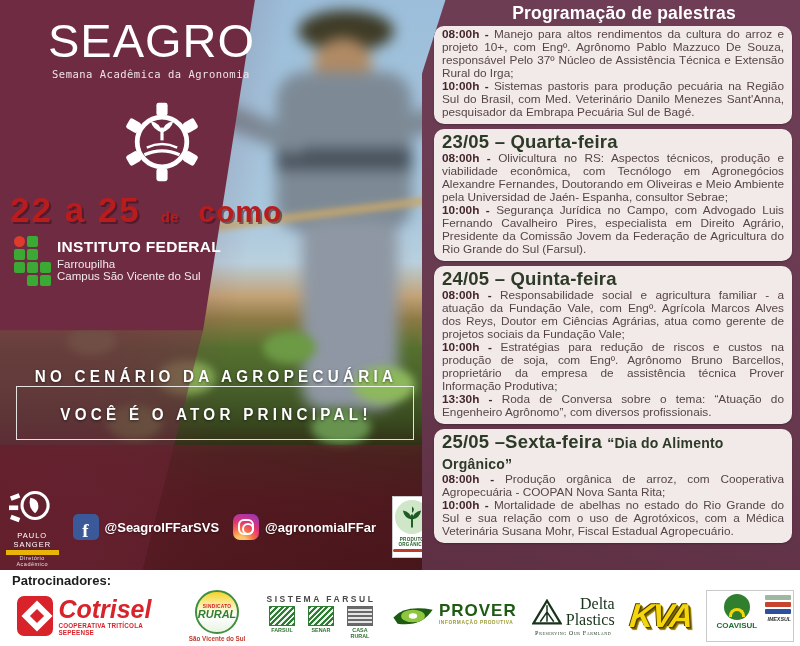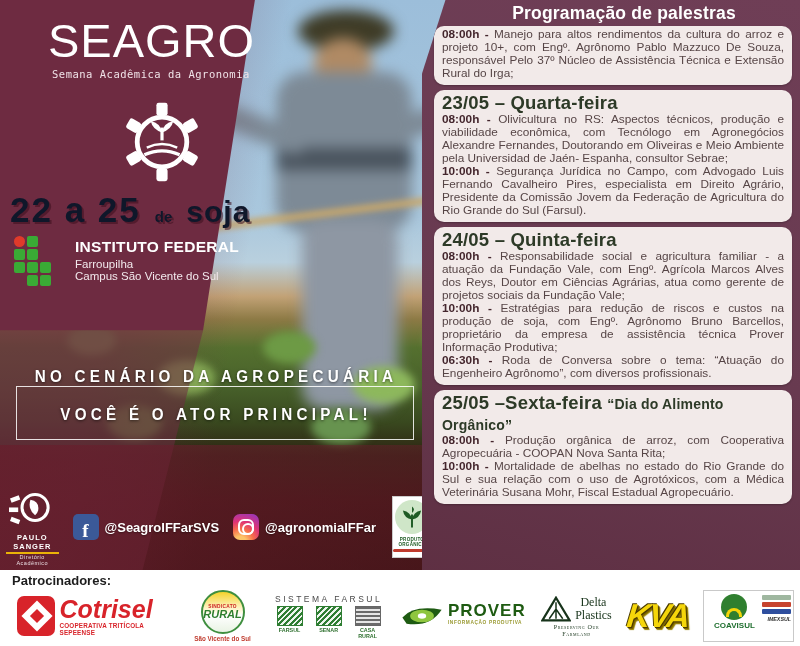--- a/index.html
+++ b/index.html
@@ -39,43 +39,43 @@
            background:linear-gradient(100deg, rgba(110,43,65,.35) 0 30%, rgba(110,43,65,0) 55%); }
 
   
   .seagro { position:absolute; left:24px; top:22px; color:#fff; }
   .seagro .ed   { font-size:37px; font-weight:700; line-height:1; display:block; margin-left:2px; }
   .seagro .nm   { font-size:47px; font-weight:400; letter-spacing:1px; line-height:.82; display:block; margin-left:24px;text-align:right; }
   .seagro .sub  { display:block; margin:7px 0 0 28px; font-family:"DejaVu Sans Mono", monospace; font-size:10.5px; color:#f0e3e8; letter-spacing:.5px; }
 
   .emblem { position:absolute; left:122px; top:102px; }
 
-  .dates { position:absolute; left:10px; top:190px; color:#0f172a; display:flex; align-items:baseline; gap:14px;
+  .dates { position:absolute; left:10px; top:190px; color:#b91c1c; display:flex; align-items:baseline; gap:20px;
            text-shadow:2px 2px 0 rgba(60,15,30,.55); white-space:nowrap;justify-content:space-between; }
   .dates .rng { font-size:35px; font-weight:700; letter-spacing:2px; }
   .dates .de  { font-size:15px; font-weight:600; }
   .dates .mo  { font-size:30px; font-weight:700; letter-spacing:1px; }
 
-  .institute { position:absolute; left:14px; top:234px; display:flex; gap:24px; align-items:flex-start; color:#fff; }
+  .institute { position:absolute; left:14px; top:234px; display:flex; gap:6px; align-items:flex-start; color:#fff; }
   .if-grid { display:grid; grid-template-columns:repeat(3,11px); grid-auto-rows:11px; gap:2px; margin-top:2px; }
   .if-grid .g { background:#3aaa35; border-radius:2px; }
   .if-grid .r { background:#e03a2a; border-radius:50%; }
   .if-grid .e { visibility:hidden; }
   .institute .nm { font-size:15.5px; font-weight:800; letter-spacing:.3px; margin-top:4px; }
   .institute .l2 { font-size:11.5px; color:#f2e8ec; margin-top:2px; }
   .institute .l3 { font-size:11.5px; color:#f2e8ec; }
 
   .tagline { position:absolute; left:0; top:358px; width:432px; text-align:center; color:#fff; }
   .tagline .bx { position:absolute; left:16px; top:28px; width:398px; height:54px; border:1px solid rgba(255,255,255,.85); }
   .tagline .t1, .tagline .t2 { position:relative; font-weight:700; font-size:16px; letter-spacing:4.5px;
       text-shadow:0 1px 3px rgba(0,0,0,.55); line-height:38px; transform:scaleX(.95); }
 
   .social { position:absolute; left:6px; top:490px; width:426px; height:74px; display:flex; align-items:center; }
   .ps { width:104px; text-align:center; color:#fff; }
-  .ps .nm { font-size:7.5px; font-weight:700; letter-spacing:1px; border-bottom:2px solid #eab308; display:inline-block; padding-bottom:1px; }
+  .ps .nm { font-size:7.5px; font-weight:400; letter-spacing:1px; border-bottom:5px solid #eab308; display:inline-block; padding-bottom:1px; }
   .ps .sb { font-size:5.5px; color:#e9dce2; letter-spacing:.5px; }
   .handle { color:#fff; font-weight:700; font-size:13px; margin-left:6px; text-shadow:0 1px 2px rgba(0,0,0,.4); }
   .fb-ic { width:26px; height:26px; border-radius:5px; background:#3b5998; color:#fff; font-weight:800; font-size:19px;
            display:flex; align-items:flex-end; justify-content:center; line-height:1; font-family:"Liberation Serif",serif; }
   .ig-ic { position:relative; width:26px; height:26px; border-radius:7px;
            background:radial-gradient(circle at 28% 110%, #fdc468 0 18%, #f76d4b 40%, #df3475 62%, #9b36b7 92%); }
   .ig-ic::before { content:""; position:absolute; inset:5px; border:2px solid #fff; border-radius:6px; }
   .ig-ic::after  { content:""; position:absolute; left:9px; top:9px; width:8px; height:8px; border:2px solid #fff; border-radius:50%; }
   .grp { display:flex; align-items:center; margin-left:14px; }
   .org { width:54px; height:62px; background:#fff; border:1px solid #ccc; margin-left:16px; text-align:center; padding-top:3px; }
@@ -108,36 +108,36 @@
 
   .sr { width:72px; text-align:center; }
   .sr-circle { width:44px; height:44px; margin:0 auto; border-radius:50%; border:2px solid #3f8f3f;
      background:linear-gradient(180deg,#f5d32b 0%, #fdf3c4 40%, #ffffff 58%, #e9f3e4 100%);
      display:flex; flex-direction:column; align-items:center; justify-content:center; }
   .sr .s1 { font-size:4.8px; font-weight:800; color:#cc2222; letter-spacing:.3px; }
   .sr .s2 { font-size:11px; font-weight:800; font-style:italic; color:#2f7f2f; line-height:1; }
   .sr .s3 { font-size:6.3px; font-weight:800; color:#c03b2e; margin-top:1px; }
 
   .fsys { width:122px; text-align:center; }
-  .fsys .ttl { font-size:8.5px; font-weight:400; color:#4a4a4a; letter-spacing:2.5px; }
+  .fsys .ttl { font-size:8.5px; font-weight:700; color:#4a4a4a; letter-spacing:2.5px; }
   .fs-row { display:flex; justify-content:center; gap:5px; margin-top:2px; }
   .fs-box { width:34px; }
   .fs-sq { width:26px; height:20px; margin:0 auto; border:1px solid #2e7d32;
            background:repeating-linear-gradient(135deg,#2e7d32 0 2px,#eef5ee 2px 4px); }
   .fs-sq.alt { background:repeating-linear-gradient(0deg,#6a6a6a 0 2px,#e6e6e6 2px 4px); border-color:#666; }
   .fs-box .lb { font-size:5.4px; font-weight:800; color:#2e6f2e; margin-top:1px; }
 
   .prv { display:flex; align-items:flex-start; gap:5px; }
   .prv .col { line-height:1; }
   .prv .nm { font-size:17px; font-weight:800; color:#1e5b12; letter-spacing:1px; }
   .prv .tg { font-size:4.8px; font-weight:700; color:#9a9a33; letter-spacing:.6px; margin-top:2px; }
 
   .dlt { text-align:center; font-family:"Liberation Serif", serif; }
   .dlt .top { display:flex; align-items:center; gap:4px; justify-content:center; }
-  .dlt .nm { font-size:12px; color:#17331a; line-height:1.02; text-align:center; }
+  .dlt .nm { font-size:16px; color:#17331a; line-height:1.02; text-align:right; }
   .dlt .tg { font-size:6.2px; color:#17331a; font-variant:small-caps; letter-spacing:.6px; margin-top:1px; }
 
   .kva { font-size:33px; font-weight:800; font-style:italic; letter-spacing:-2px; color:#f5d60a;
          transform:skewX(-6deg);
          text-shadow:-1px -1px 0 #4a3a00, 1px 1px 0 #4a3a00, 2px 2px 0 #7a6400, 3px 3px 1px #9a8400; }
 
   .cvs { width:96px; height:52px; background:#fff; border:1px solid #c9c9c9; display:flex; padding:2px; }
   .cvs .l { width:56px; text-align:center; }
   .cvs .circle { width:26px; height:26px; margin:1px auto 0; background:#2f7f2f; border-radius:50%;
                  display:flex; align-items:flex-end; justify-content:center; }
@@ -191,21 +191,21 @@
       <path d="M31 57 Q50 48 69 57" stroke="#ffffff" stroke-width="3" fill="none"></path>
       <path d="M50 48 V32" stroke="#ffffff" stroke-width="4"></path>
       <path d="M50 38 Q38 34 36 24 Q48 26 50 38 Z" fill="#ffffff"></path>
       <path d="M50 38 Q62 34 64 24 Q52 26 50 38 Z" fill="#ffffff"></path>
     </svg>
   </div>
 
   <div class="dates">
     <span class="rng">22 a 25</span>
     <span class="de">de</span>
-    <span class="mo">soja</span>
+    <span class="mo">como</span>
   </div>
 
   <div class="institute">
     <div class="if-grid">
       <span class="r"></span>
         <span class="g"></span>
         <span class="e"></span>
       <span class="g"></span>
         <span class="g"></span>
         <span class="e"></span>
@@ -261,33 +261,34 @@
       <div class="lbl">PRODUTO ORGÂNICO</div>
       <div class="rl"></div>
     </div>
   </div>
 
   <div class="right">
     <h2>Programação de palestras</h2>
 
     <div class="card">
       <p><span class="t">08:00h -</span> <span>Manejo para altos rendimentos da cultura do arroz e projeto 10+, com Engº. Agrônomo Pablo Mazzuco De Souza, responsável Pelo 37º Núcleo de Assistência Técnica e Extensão Rural do Irga;</span></p>
+      <p><span class="t">10:00h -</span> <span>Sistemas pastoris para produção pecuária na Região Sul do Brasil, com Med. Veterinário Danilo Menezes Sant'Anna, pesquisador da Embrapa Pecuária Sul de Bagé.</span></p>
     </div>
 
     <div class="card">
       <h3>23/05 – Quarta-feira</h3>
       <p><span class="t">08:00h -</span> <span>Olivicultura no RS: Aspectos técnicos, produção e viabilidade econômica, com Tecnólogo em Agronegócios Alexandre Fernandes, Doutorando em Oliveiras e Meio Ambiente pela Universidad de Jaén- Espanha, consultor Sebrae;</span></p>
       <p><span class="t">10:00h -</span> <span>Segurança Jurídica no Campo, com Advogado Luis Fernando Cavalheiro Pires, especialista em Direito Agrário, Presidente da Comissão Jovem da Federação de Agricultura do Rio Grande do Sul (Farsul).</span></p>
     </div>
 
     <div class="card">
       <h3>24/05 – Quinta-feira</h3>
       <p><span class="t">08:00h -</span> <span>Responsabilidade social e agricultura familiar - a atuação da Fundação Vale, com Engº. Agrícola Marcos Alves dos Reys, Doutor em Ciências Agrárias, atua como gerente de projetos sociais da Fundação Vale;</span></p>
       <p><span class="t">10:00h -</span> <span>Estratégias para redução de riscos e custos na produção de soja, com Engº. Agrônomo Bruno Barcellos, proprietário da empresa de assistência técnica Prover Informação Produtiva;</span></p>
-      <p><span class="t">06:30h -</span> <span>Roda de Conversa sobre o tema: “Atuação do Engenheiro Agrônomo”, com diversos profissionais.</span></p>
+      <p><span class="t">13:30h -</span> <span>Roda de Conversa sobre o tema: “Atuação do Engenheiro Agrônomo”, com diversos profissionais.</span></p>
     </div>
 
     <div class="card">
       <h3><span>25/05 –Sexta-feira</span> <span class="quote">“Dia do Alimento Orgânico”</span></h3>
       <p><span class="t">08:00h -</span> <span>Produção orgânica de arroz, com Cooperativa Agropecuária - COOPAN  Nova Santa Rita;</span></p>
       <p><span class="t">10:00h -</span> <span>Mortalidade de abelhas no estado do Rio Grande do Sul e sua relação com o uso de Agrotóxicos, com a Médica Veterinária Susana Mohr, Fiscal Estadual Agropecuário.</span></p>
     </div>
   </div>
 
   <div class="sponsors">

